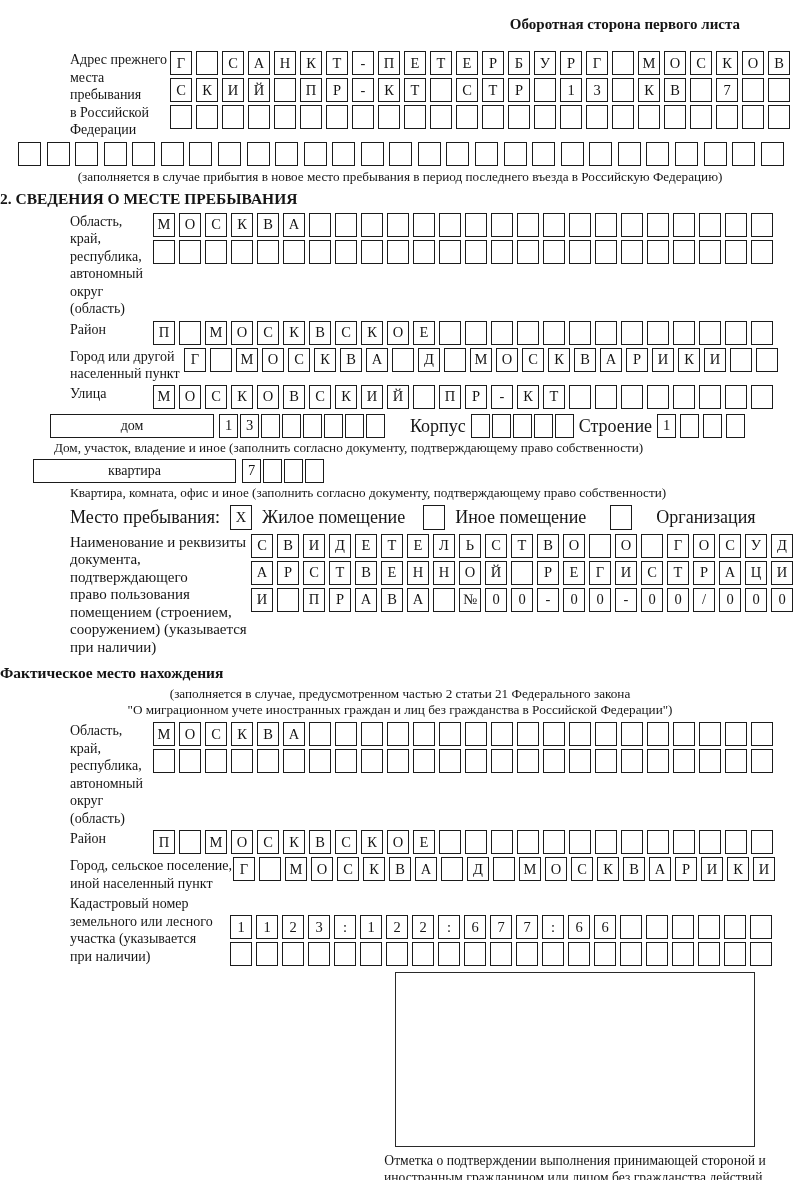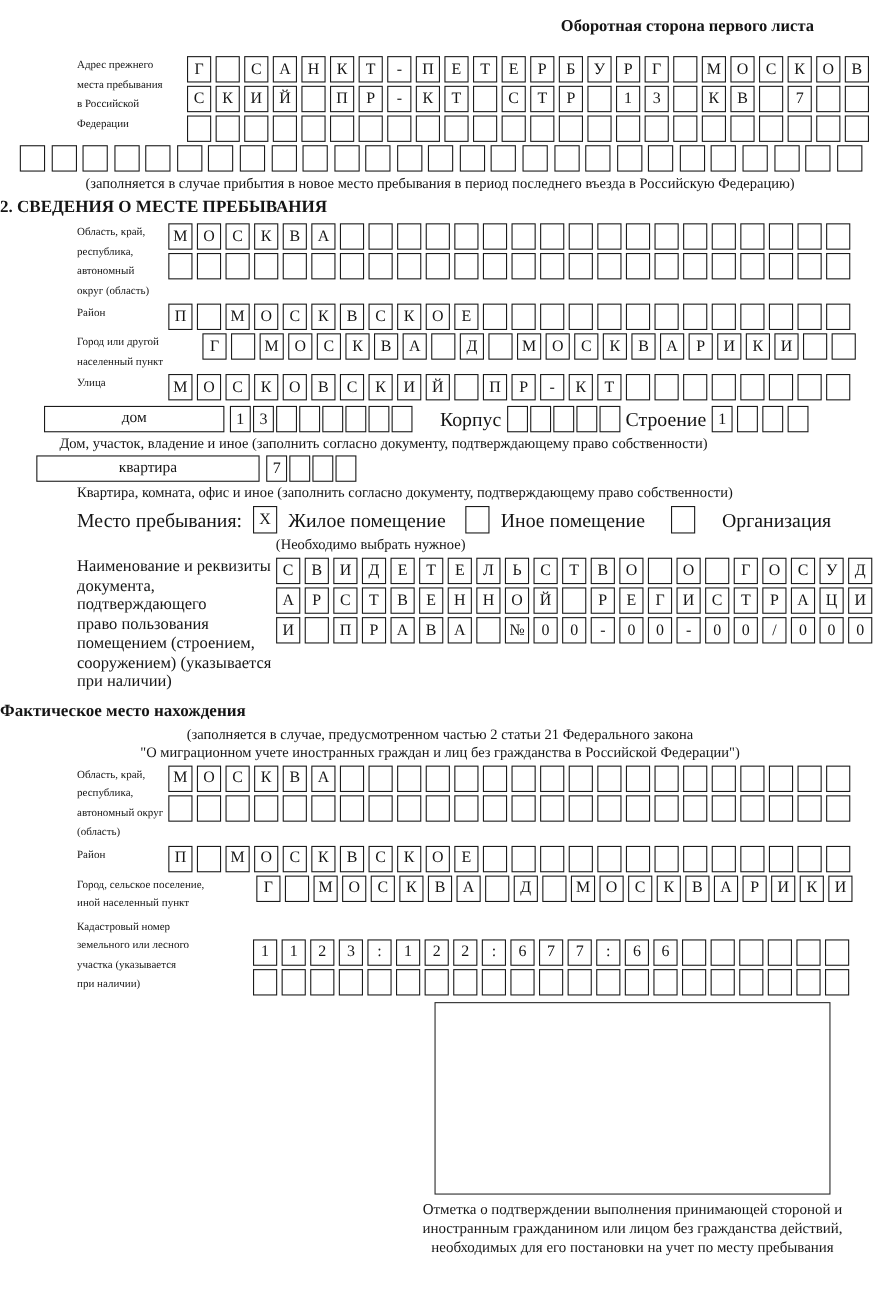--- a/index.html
+++ b/index.html
@@ -3,21 +3,21 @@
 <meta charset="utf-8">
 <style>
   html,body{margin:0;padding:0;background:#fff;}
   .page{
     width:800px;height:1180px;overflow:hidden;box-sizing:border-box;
     background:#fff;color:#151515;position:relative;
     font-family:"Liberation Serif","DejaVu Serif",serif;
     padding-top:16px;
   }
   .top-title{font-size:15px;text-align:right;padding-right:60px;font-weight:700;}
-  .lbl{font-size:10px;line-height:17.5px;white-space:pre-line;}
+  .lbl{font-size:14px;line-height:17.5px;white-space:pre-line;}
   .sm{font-size:13.2px;line-height:16px;}
   .center{text-align:center;}
   .sec-title{font-weight:bold;font-size:15.5px;margin:0;}
   
   .cellrow{display:flex;gap:4px;}
   .cellcol{display:flex;flex-direction:column;gap:3px;}
   .cell{
     box-sizing:border-box;width:22px;height:24px;flex:0 0 auto;
     border:1.5px solid #1b1b1b;display:flex;align-items:center;justify-content:center;
     font-size:14.5px;line-height:1;background:#fff;
@@ -315,21 +315,21 @@
         <span class="cell"></span>
         <span class="cell"></span>
         <span class="cell"></span>
         <span class="cell"></span>
         <span class="cell"></span>
         <span class="cell"></span>
         <span class="cell"></span>
       </div>
   </div>
 
-  <div class="frow mt5" style="padding-left:40px;gap:5px;align-items:center;">
+  <div class="frow mt5" style="padding-left:50px;gap:5px;align-items:center;">
     <div class="namedbox" style="width:164px;">дом</div>
     <div class="cellrow" style="gap:2px;">
         <span class="cell cell-s">1</span>
         <span class="cell cell-s">3</span>
         <span class="cell cell-s"></span>
         <span class="cell cell-s"></span>
         <span class="cell cell-s"></span>
         <span class="cell cell-s"></span>
         <span class="cell cell-s"></span>
         <span class="cell cell-s"></span>
@@ -365,21 +365,20 @@
 
   <div class="frow mt4" style="padding-left:70px;align-items:center;gap:10px;">
     <div class="inline-lbl">Место пребывания:</div>
     <div class="checkbox">X</div>
     <div class="inline-lbl">Жилое помещение</div>
     <div class="checkbox" style="margin-left:8px;"></div>
     <div class="inline-lbl">Иное помещение</div>
     <div class="checkbox" style="margin-left:14px;"></div>
     <div class="inline-lbl" style="margin-left:14px;">Организация</div>
   </div>
-  <div class="sm" style="width:330px;margin-left:172px;text-align:center;margin-top:2px;">(Необходимо выбрать нужное)</div>
 
   <div class="frow mt4">
     <div class="lbl" style="width:251px;font-size:15px;font-family:Liberation Serif, serif;">Наименование и реквизиты
 документа, подтверждающего
 право пользования
 помещением (строением,
 сооружением) (указывается
 при наличии)</div>
     <div class="cellcol">
       <div class="cellrow">

